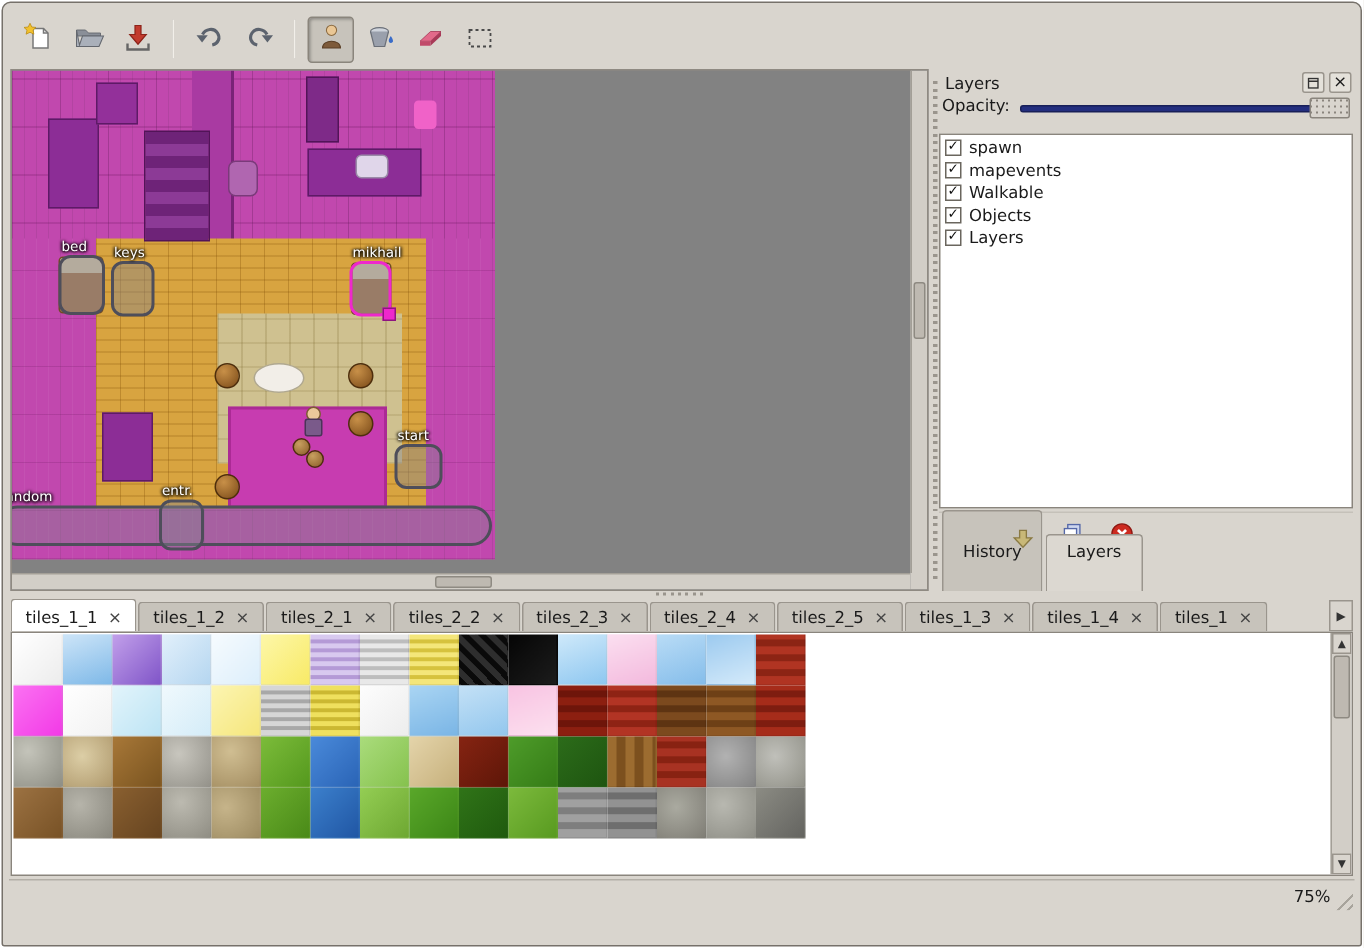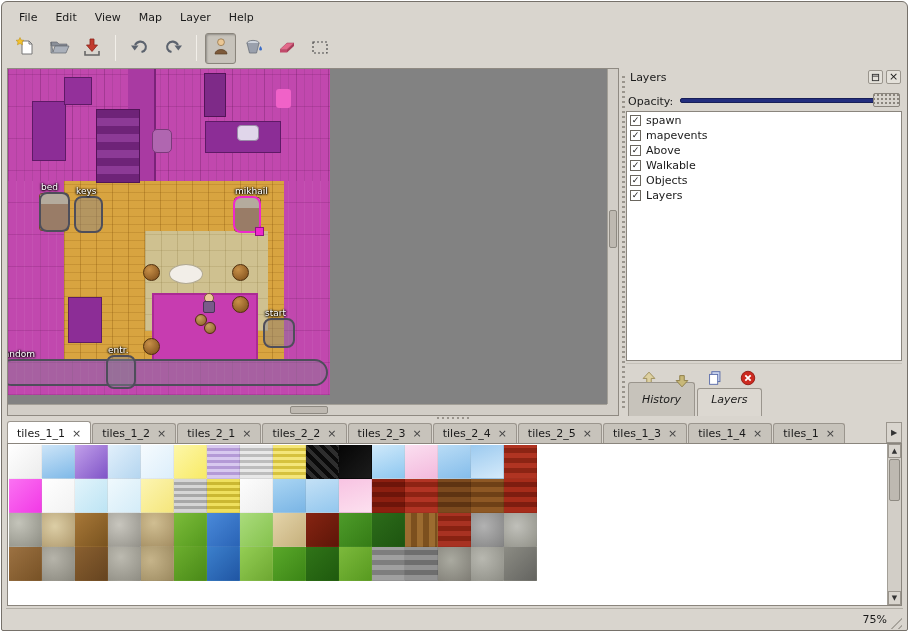--- a/index.html
+++ b/index.html
@@ -86,39 +86,39 @@
   .scroll-corner{position:absolute;right:0;bottom:0;width:11px;height:11px;background:#d2cec7;}
   
   .right-dock{width:280px;flex:none;display:flex;flex-direction:column;padding-left:4px;position:relative;}
   .dock-handle{position:absolute;left:0;top:8px;bottom:8px;width:3px;
     background:repeating-linear-gradient(0deg,#9a958d 0 2px,transparent 2px 5px);}
   .dock-titlebar{display:flex;align-items:center;height:18px;padding:0 1px 0 4px;flex:none;}
   .dock-title{flex:1;}
   .dock-btn{width:15px;height:14px;display:flex;align-items:center;justify-content:center;
     border:1px solid #9a958d;background:#e4e1da;border-radius:2px;margin-left:3px;font-size:8px;line-height:1;}
   .icon-close::before{content:"×";font-size:11px;margin-top:-2px;}
-  .opacity-row{display:flex;align-items:flex-end;gap:7px;height:22px;padding:0 2px;flex:none;}
+  .opacity-row{display:flex;align-items:flex-start;gap:7px;height:22px;padding:0 2px;flex:none;}
   .slider{flex:1;position:relative;height:16px;}
   .slider-track{position:absolute;left:0;right:2px;top:6px;height:5px;background:#232e7e;
     border:1px solid #181f58;border-radius:2px;}
   .slider-handle{position:absolute;right:0;top:1px;width:27px;height:14px;background:#d9d5ce;
     border:1px solid #8a857d;border-radius:2px;
     background-image:radial-gradient(circle,#8a857d 0.8px,transparent 1px);background-size:4px 4px;background-position:2px 3px;}
   .layer-list{flex:1;background:#fff;border:1px solid #8a857d;margin:3px 0 2px;overflow:hidden;padding:1px;}
   .layer-row{display:flex;align-items:center;height:15px;gap:5px;padding:0 2px;}
   .layer-row.sel{background:#1f3188;color:#fff;}
   .checkbox{width:11px;height:11px;background:#fff;border:1px solid #6a665e;flex:none;
     display:flex;align-items:center;justify-content:center;font-size:9px;color:#111;line-height:1;}
   .checkbox.checked::before{content:"✓";}
   .layer-actions{display:flex;align-items:center;gap:11px;height:32px;padding:0 12px;flex:none;
     border-top:1px solid #c5c1b9;}
   .abtn{width:22px;height:22px;display:flex;align-items:center;justify-content:center;}
   .dock-tabs{display:flex;height:21px;padding-left:2px;flex:none;align-items:flex-end;}
-  .dtab{padding:10px 13px;border:1px solid #9a958d;border-bottom:none;border-radius:3px 3px 0 0;
-    background:#c7c3bb;margin-right:2px;font-style:italic;}
+  .dtab{padding:20px 13px;border:1px solid #9a958d;border-bottom:none;border-radius:3px 3px 0 0;
+    background:#c7c3bb;margin-right:2px;}
   .dtab.active{background:#dcd8d1;padding-top:4px;}
   
   .splitter{height:4px;flex:none;position:relative;}
   .splitter::after{content:"";position:absolute;left:48%;top:1px;width:34px;height:2px;
     background:repeating-linear-gradient(90deg,#9a958d 0 2px,transparent 2px 5px);}
   .tilesets-dock{height:186px;flex:none;display:flex;flex-direction:column;margin:0 1px;}
   .ts-titlebar{display:flex;align-items:center;height:17px;padding:0 1px 0 4px;flex:none;}
   .ts-tabs{display:flex;align-items:flex-end;height:23px;position:relative;overflow:hidden;
     padding-right:18px;flex:none;}
   .ts-tab{display:flex;align-items:center;gap:7px;padding:3px 9px;border:1px solid #9a958d;border-bottom:none;
@@ -146,28 +146,20 @@
     border-top:1px solid #b3afa7;padding-right:16px;position:relative;margin-top:2px;}
   .grip{position:absolute;right:1px;bottom:1px;width:12px;height:12px;
     background:repeating-linear-gradient(135deg,#a8a49c 0 1.5px,transparent 1.5px 4.5px);
     clip-path:polygon(100% 0,100% 100%,0 100%);}
 </style>
 </head>
 <body>
 
 <div class="window">
 
-  <div class="menubar">
-    <span class="menu-item">File</span>
-    <span class="menu-item">Edit</span>
-    <span class="menu-item">View</span>
-    <span class="menu-item">Map</span>
-    <span class="menu-item">Layer</span>
-    <span class="menu-item">Help</span>
-  </div>
 
   <div class="toolbar">
     <div class="tbtn">
       <span>
         <svg width="22" height="22" viewBox="0 0 22 22">
           <path d="M7 5h7l3 3v10H7z" fill="#ffffff" stroke="#777" stroke-width="1"></path>
           <path d="M14 5v3h3" fill="none" stroke="#777" stroke-width="1"></path>
           <polygon points="5,1.5 6.2,4 9,4.3 7,6.1 7.6,8.8 5,7.5 2.4,8.8 3,6.1 1,4.3 3.8,4" fill="#f2c12e" stroke="#b88a10" stroke-width="0.5"></polygon>
         </svg>
       </span>
@@ -319,24 +311,20 @@
         </div>
       </div>
       <div class="layer-list">
         <div class="layer-row">
           <span class="checkbox checked"></span>
           <span>spawn</span>
         </div>
         <div class="layer-row">
           <span class="checkbox checked"></span>
           <span>mapevents</span>
-        </div>
-        <div class="layer-row">
-          <span class="checkbox checked"></span>
-          <span>Above</span>
         </div>
         <div class="layer-row">
           <span class="checkbox checked"></span>
           <span>Walkable</span>
         </div>
         <div class="layer-row">
           <span class="checkbox checked"></span>
           <span>Objects</span>
         </div>
         <div class="layer-row">

